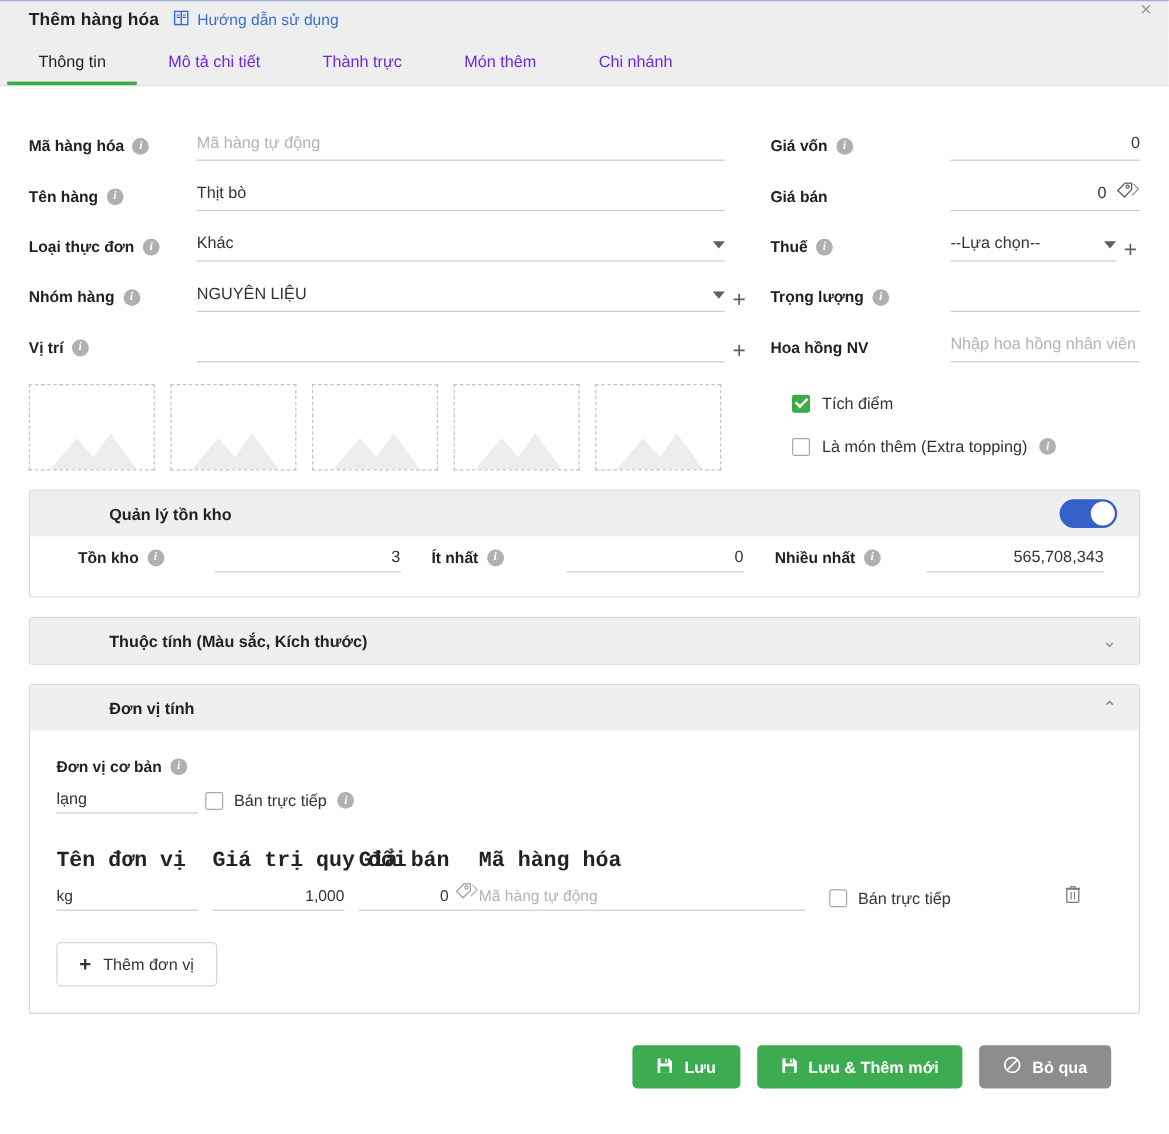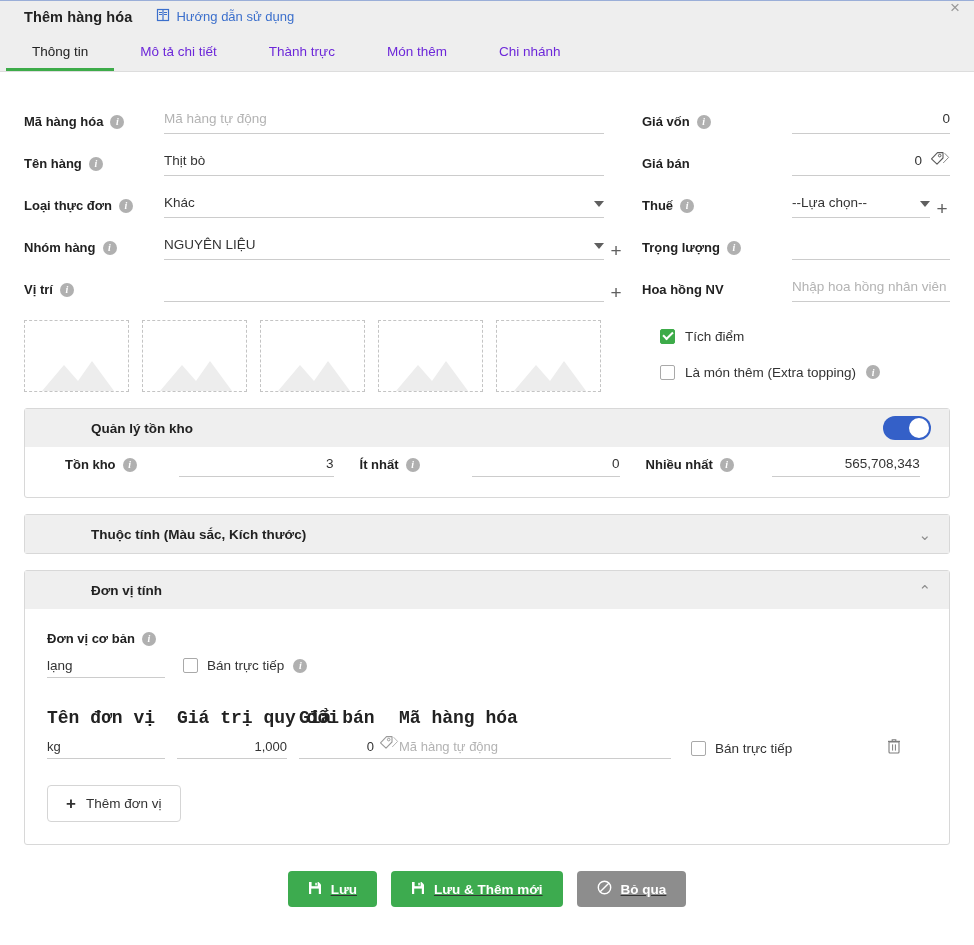--- a/index.html
+++ b/index.html
@@ -23,21 +23,21 @@
     align-items: center;
     padding-left: 24px;
   }
   .header-title {
     font-size: 14.5px;
     font-weight: bold;
     color: #222222;
     letter-spacing: .1px;
   }
   .guide-link {
-    margin-left: 24px;
+    margin-left: 12px;
     display: flex;
     align-items: center;
     gap: 6px;
     color: #3b6fcc;
     font-size: 13px;
     cursor: pointer;
   }
   .guide-link .lbl { text-decoration: none; }
   .close-x {
     position: absolute;
@@ -285,21 +285,21 @@
   .unit-body { padding: 22px 24px 22px 22px; }
   .base-lbl {
     font-size: 13px;
     font-weight: bold;
     color: #222222;
     display: flex;
     align-items: center;
     gap: 7px;
     margin-bottom: 12px;
   }
-  .base-row { display: flex; align-items: flex-start; gap: 18px; }
+  .base-row { display: flex; align-items: center; gap: 6px; }
   .base-inp {
     width: 118px;
     border-bottom: 1px solid #cccccc;
     padding-bottom: 4px;
     font-size: 13.5px;
     color: #333333;
   }
   .inline-chk { display: flex; align-items: center; gap: 9px; padding-bottom: 2px; }
 
   .unit-table { margin-top: 30px; }
@@ -344,24 +344,23 @@
     padding: 10px 18px;
     font-size: 13.5px;
     color: #333333;
     cursor: pointer;
   }
   .add-unit .p { font-size: 17px; font-weight: bold; line-height: 12px; }
 
   
   .footer {
     display: flex;
-    justify-content: center;
+    justify-content: flex-end;
     gap: 14px;
     padding: 26px 24px 0 24px;
-    text-decoration: underline;
   }
   .btn {
     display: inline-flex;
     align-items: center;
     gap: 9px;
     height: 36px;
     padding: 0 20px;
     border: none;
     border-radius: 4px;
     font-size: 13.5px;

